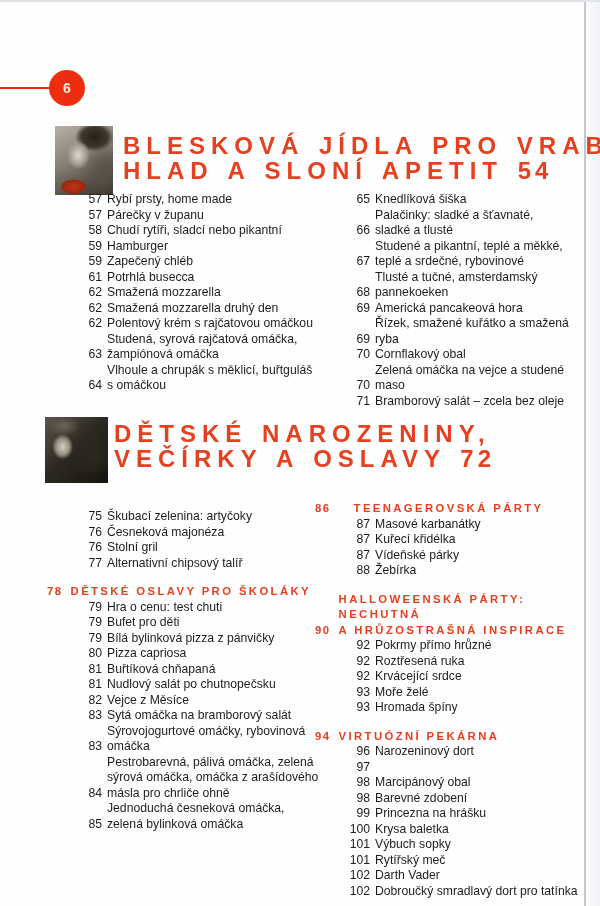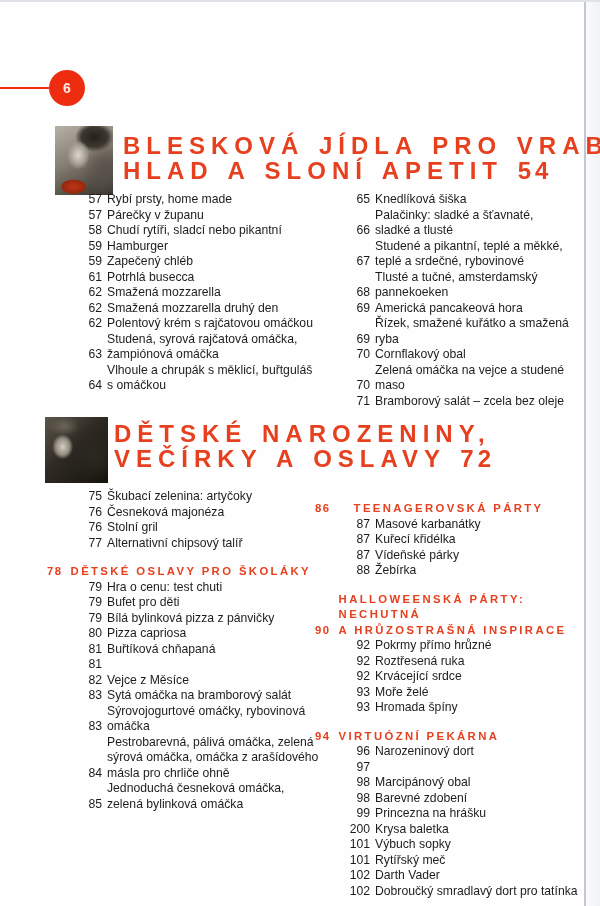--- a/index.html
+++ b/index.html
@@ -55,21 +55,21 @@
   .sec-title.t1{left:123px;top:133px;}
   .sec-title.t2{left:114px;top:421px;}
   .sec-title .pg{letter-spacing:4px;}
   
   .toc-col{
     position:absolute;color:var(--text);
     font-size:12.2px;line-height:15.5px;
   }
   .s1-left{left:76px;top:192px;width:242px;}
   .s1-right{left:344px;top:192px;width:248px;}
-  .s2-left{left:76px;top:489px;width:246px;}
+  .s2-left{left:76px;top:509px;width:246px;}
   .s2-right{left:344px;top:489px;width:250px;}
   .toc-row{display:flex;align-items:flex-end;}
   .toc-row .num{flex:0 0 26px;width:26px;text-align:right;margin-right:5px;}
   .toc-row .txt{flex:1;}
   .toc-row.subheader{
     color:var(--accent);font-weight:bold;font-size:11.3px;
     letter-spacing:2.4px;margin-left:-29px;margin-top:13px;
   }
   .toc-row.subheader .num{flex:0 0 auto;width:auto;text-align:left;margin-right:8px;letter-spacing:1.5px;}
   .toc-row.subheader:first-child{margin-top:12px;gap:15px;}
@@ -212,20 +212,21 @@
       <div class="toc-row">
         <span class="num">80</span>
         <span class="txt">Pizza capriosa</span>
       </div>
       <div class="toc-row">
         <span class="num">81</span>
         <span class="txt">Buřtíková chňapaná</span>
       </div>
       <div class="toc-row">
         <span class="num">81</span>
+        <span class="txt">Nudlový salát po chutnopečsku</span>
       </div>
       <div class="toc-row">
         <span class="num">82</span>
         <span class="txt">Vejce z Měsíce</span>
       </div>
       <div class="toc-row">
         <span class="num">83</span>
         <span class="txt">Sytá omáčka na bramborový salát</span>
       </div>
       <div class="toc-row">
@@ -303,21 +304,21 @@
       </div>
       <div class="toc-row">
         <span class="num">98</span>
         <span class="txt">Barevné zdobení</span>
       </div>
       <div class="toc-row">
         <span class="num">99</span>
         <span class="txt">Princezna na hrášku</span>
       </div>
       <div class="toc-row">
-        <span class="num">200</span>
+        <span class="num">100</span>
         <span class="txt">Krysa baletka</span>
       </div>
       <div class="toc-row">
         <span class="num">101</span>
         <span class="txt">Výbuch sopky</span>
       </div>
       <div class="toc-row">
         <span class="num">101</span>
         <span class="txt">Rytířský meč</span>
       </div>

